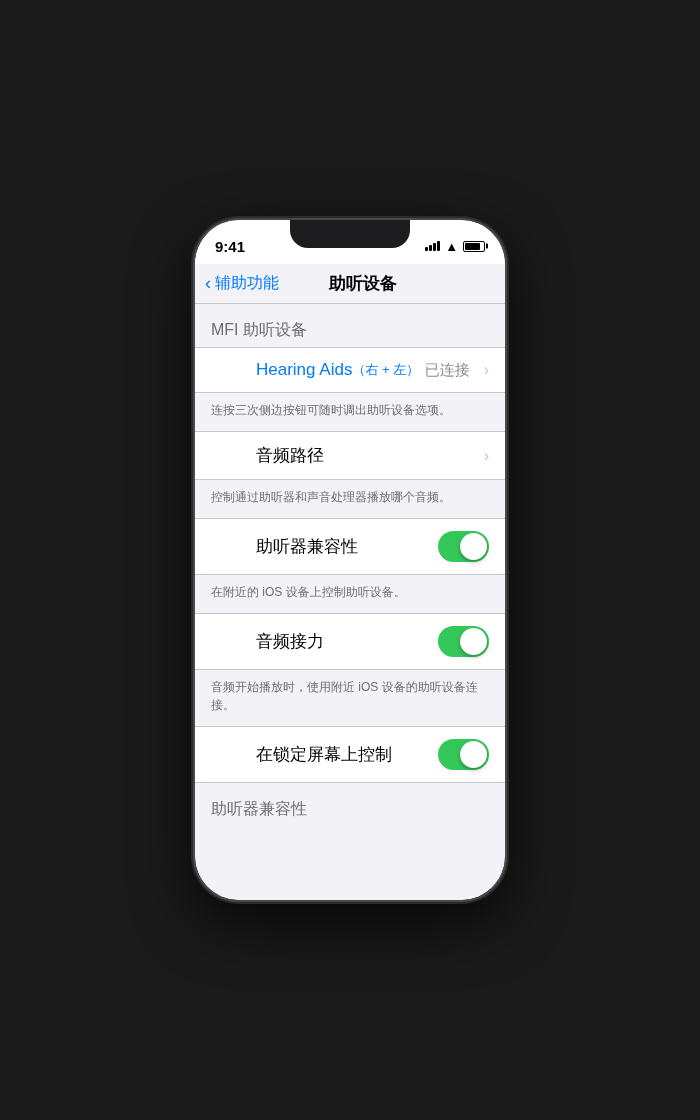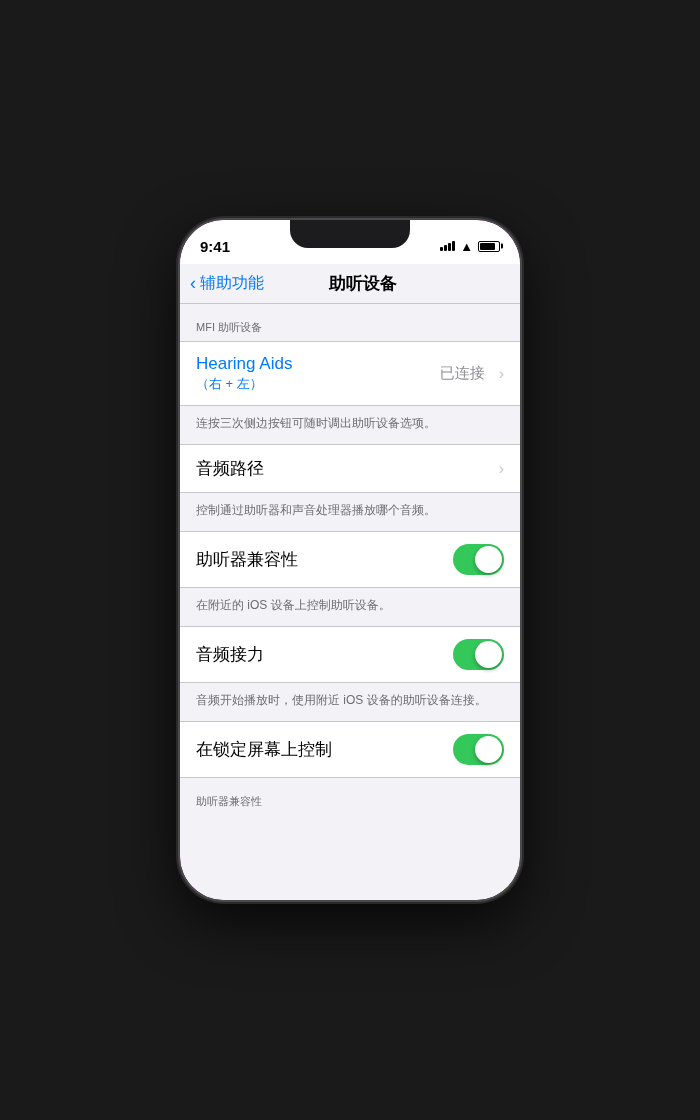--- a/index.html
+++ b/index.html
@@ -6,21 +6,21 @@
     body {
       background: #1a1a1a;
       display: flex;
       justify-content: center;
       align-items: center;
       min-height: 100vh;
       font-family: -apple-system, 'PingFang SC', 'Helvetica Neue', sans-serif;
     }
 
     .phone-frame {
-      width: 340px;
+      width: 310px;
       height: 680px;
       background: #701a75;
       border-radius: 44px;
       position: relative;
       box-shadow:
         0 0 0 2px #4a4a4a,
         0 0 0 4px #2a2a2a,
         0 20px 60px rgba(0,0,0,0.8);
       overflow: hidden;
     }
@@ -125,21 +125,21 @@
 
     
     .content {
       flex: 1;
       overflow-y: auto;
       background: #f2f2f7;
     }
 
     .section-label {
       padding: 16px 16px 6px;
-      font-size: 11px;
+      font-size: 16px;
       color: #6d6d72;
       text-transform: none;
     }
 
     .settings-group {
       background: white;
       margin: 0;
       border-top: 0.5px solid #c8c8cc;
       border-bottom: 0.5px solid #c8c8cc;
     }
@@ -153,22 +153,23 @@
       border-bottom: 0.5px solid #c8c8cc;
       min-height: 44px;
     }
 
     .settings-row:last-child {
       border-bottom: none;
     }
 
     .row-left {
       display: flex;
-      flex-direction: column;
+      flex-direction: row;
       flex: 1;
+      margin-left: 45px;
     }
 
     .row-title {
       font-size: 17px;
       color: #000;
     }
 
     .row-title-blue {
       font-size: 17px;
       color: #007aff;

